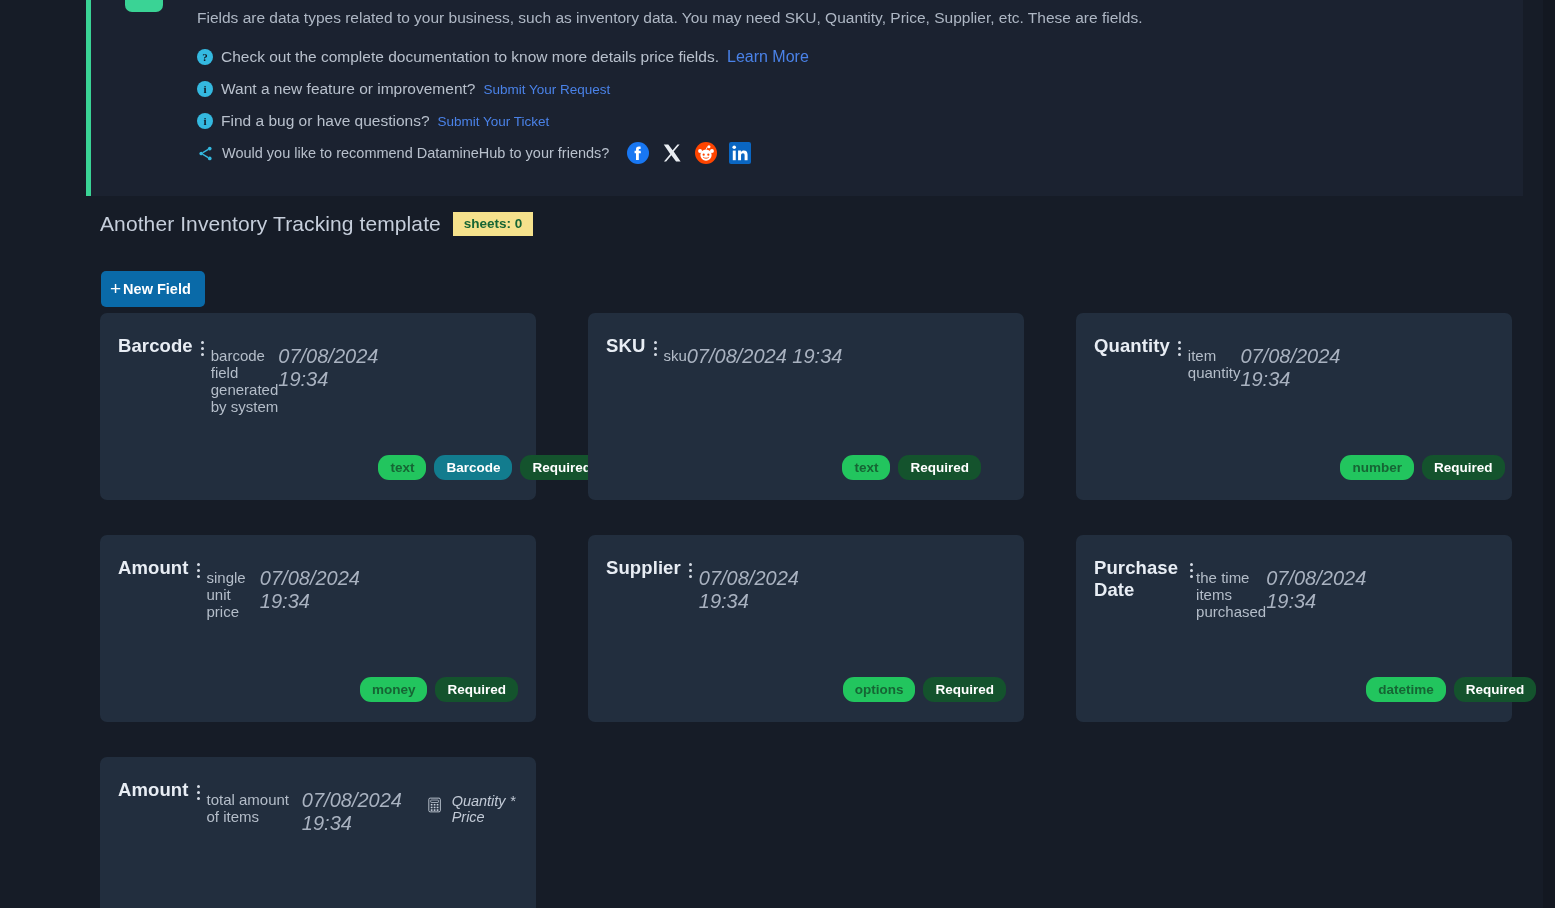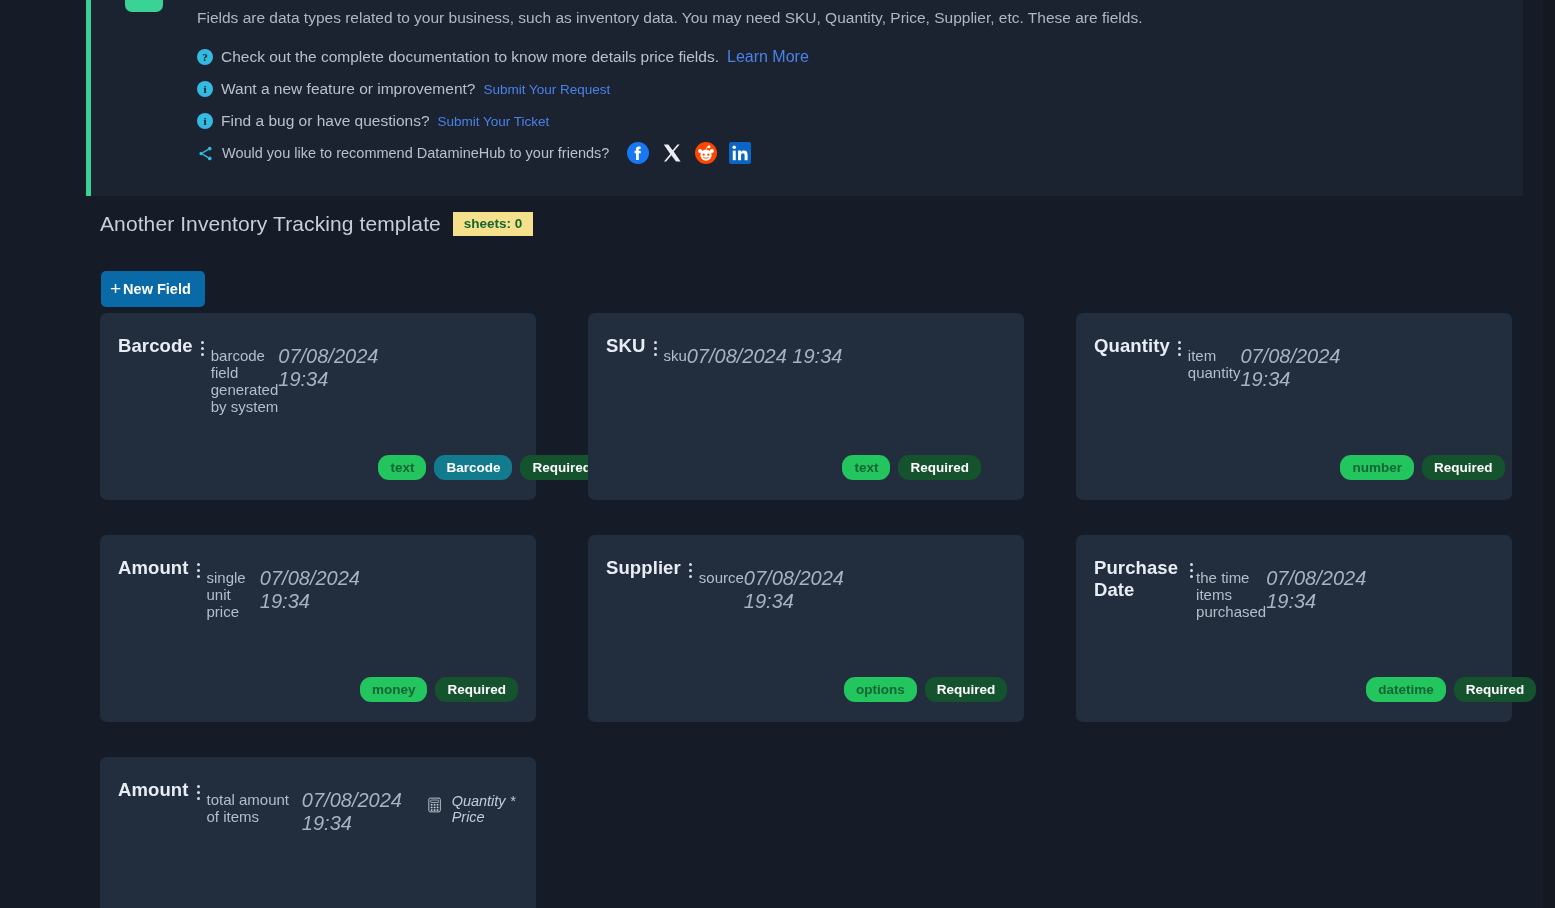--- a/index.html
+++ b/index.html
@@ -401,21 +401,20 @@
     </div>
     <div class="field-card">
       <div class="card-head">
         <div class="card-title">Supplier</div>
         <div class="kebab">
           <i></i>
           <i></i>
           <i></i>
         </div>
       </div>
-      <div class="card-desc">source</div>
       <div class="card-date">07/08/2024 19:34</div>
       <div class="badge-row">
         <span class="badge type">options</span>
         <span class="badge required">Required</span>
       </div>
     </div>
     <div class="field-card">
       <div class="card-head">
         <div class="card-title">Purchase Date</div>
         <div class="kebab">

